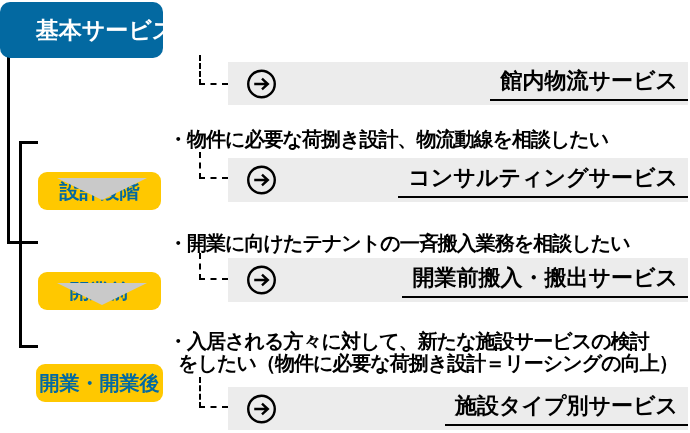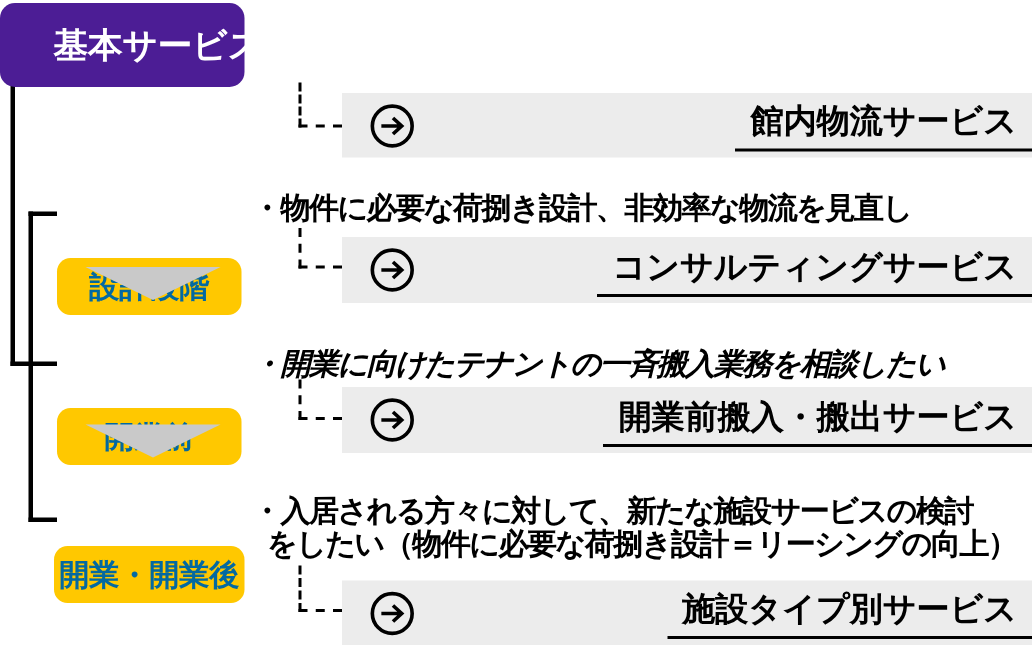--- a/index.html
+++ b/index.html
@@ -3,21 +3,21 @@
 <meta charset="utf-8">
 <style>
   * { margin:0; padding:0; box-sizing:border-box; }
   html,body { background:#ffffff; }
   body { font-family:"Liberation Sans","DejaVu Sans",sans-serif; color:#000; }
   .canvas { position:relative; width:690px; height:433px; background:#fff; overflow:hidden; }
 
   
   .stage { position:absolute; display:flex; align-items:center; justify-content:center;
            font-weight:bold; white-space:nowrap; }
-  .stage.black { background:#4c1d95; color:#ffffff; border-radius:10px; font-size:23px;padding-left:48px; }
+  .stage.black { background:#0369a1; color:#ffffff; border-radius:10px; font-size:23px;padding-left:48px; }
   .stage.yellow { background:#FFC800; color:#0369a1; border-radius:9px; font-size:20px;margin-top:48px; }
 
   
   .line { position:absolute; background:#000000; }
 
   
   .dash { position:absolute; border-left:2px dashed #000; border-bottom:2px dashed #000; }
 
   
   .needs { position:absolute; font-size:20px; font-weight:600; line-height:23px;
@@ -60,40 +60,40 @@
           <circle cx="16" cy="16" r="13.7" fill="none" stroke="#000" stroke-width="2.5"></circle>
           <path d="M8.5 16 H22 M16.5 10.5 L22.5 16 L16.5 21.5" fill="none" stroke="#000" stroke-width="2.5"></path>
         </svg>
     </span>
     <span class="label">館内物流サービス</span>
   </div>
 
   <div class="stage yellow" style="left:38px; top:124px; width:123px; height:38px;">設計段階</div>
 
   <div class="needs" style="left:168px; top:128px;">
-    <div>・物件に必要な荷捌き設計、非効率な物流を見直し</div>
+    <div>・物件に必要な荷捌き設計、物流動線を相談したい</div>
   </div>
 
   <div class="dash" style="left:199px; top:152px; width:29px; height:27px;"></div>
 
   <div class="svc" style="top:158px; height:44px;">
     <span class="icon">
       <svg viewBox="0 0 32 32">
           <circle cx="16" cy="16" r="13.7" fill="none" stroke="#000" stroke-width="2.5"></circle>
           <path d="M8.5 16 H22 M16.5 10.5 L22.5 16 L16.5 21.5" fill="none" stroke="#000" stroke-width="2.5"></path>
         </svg>
     </span>
     <span class="label">コンサルティングサービス</span>
   </div>
 
   <div class="tri" style="left:57px; top:178px;"></div>
 
   <div class="stage yellow" style="left:38px; top:224px; width:123px; height:38px;">開業前</div>
 
-  <div class="needs" style="left:168px; top:232px;font-style:italic;">
+  <div class="needs" style="left:168px; top:232px;">
     <div>・開業に向けたテナントの一斉搬入業務を相談したい</div>
   </div>
 
   <div class="dash" style="left:199px; top:253px; width:29px; height:27px;"></div>
 
   <div class="svc" style="top:258px; height:44px;padding-left:40px;">
     <span class="icon">
       <svg viewBox="0 0 32 32">
           <circle cx="16" cy="16" r="13.7" fill="none" stroke="#000" stroke-width="2.5"></circle>
           <path d="M8.5 16 H22 M16.5 10.5 L22.5 16 L16.5 21.5" fill="none" stroke="#000" stroke-width="2.5"></path>

